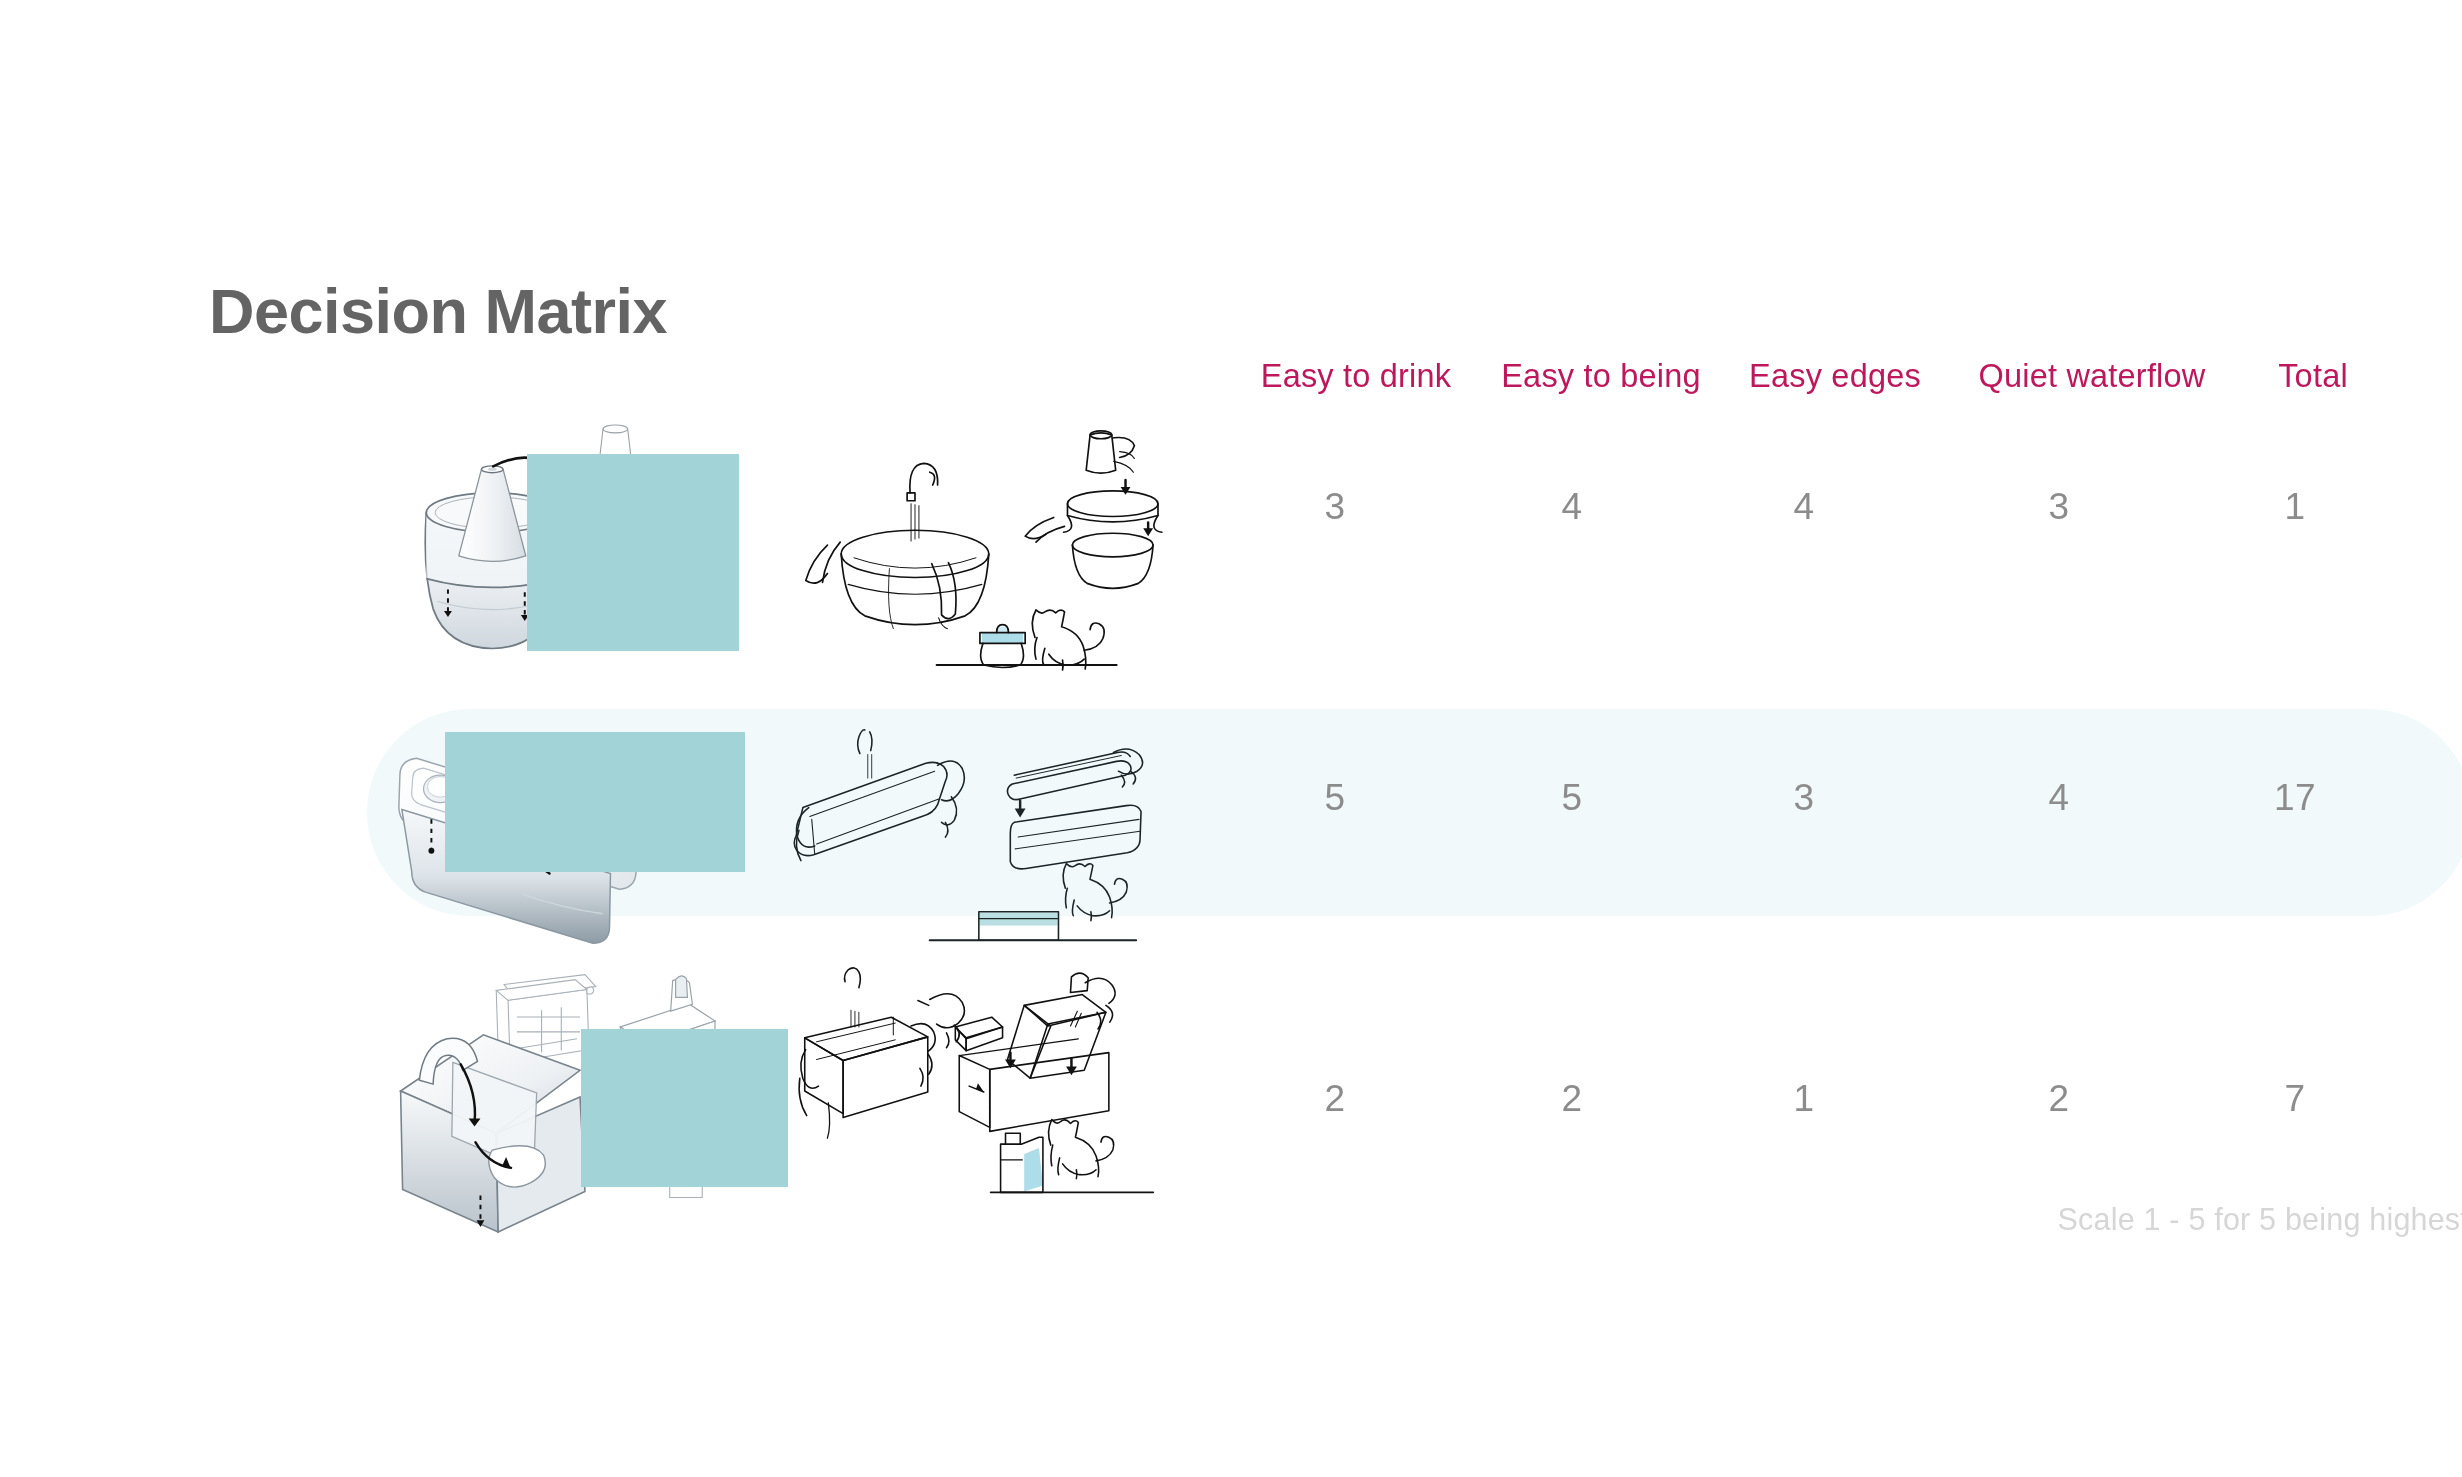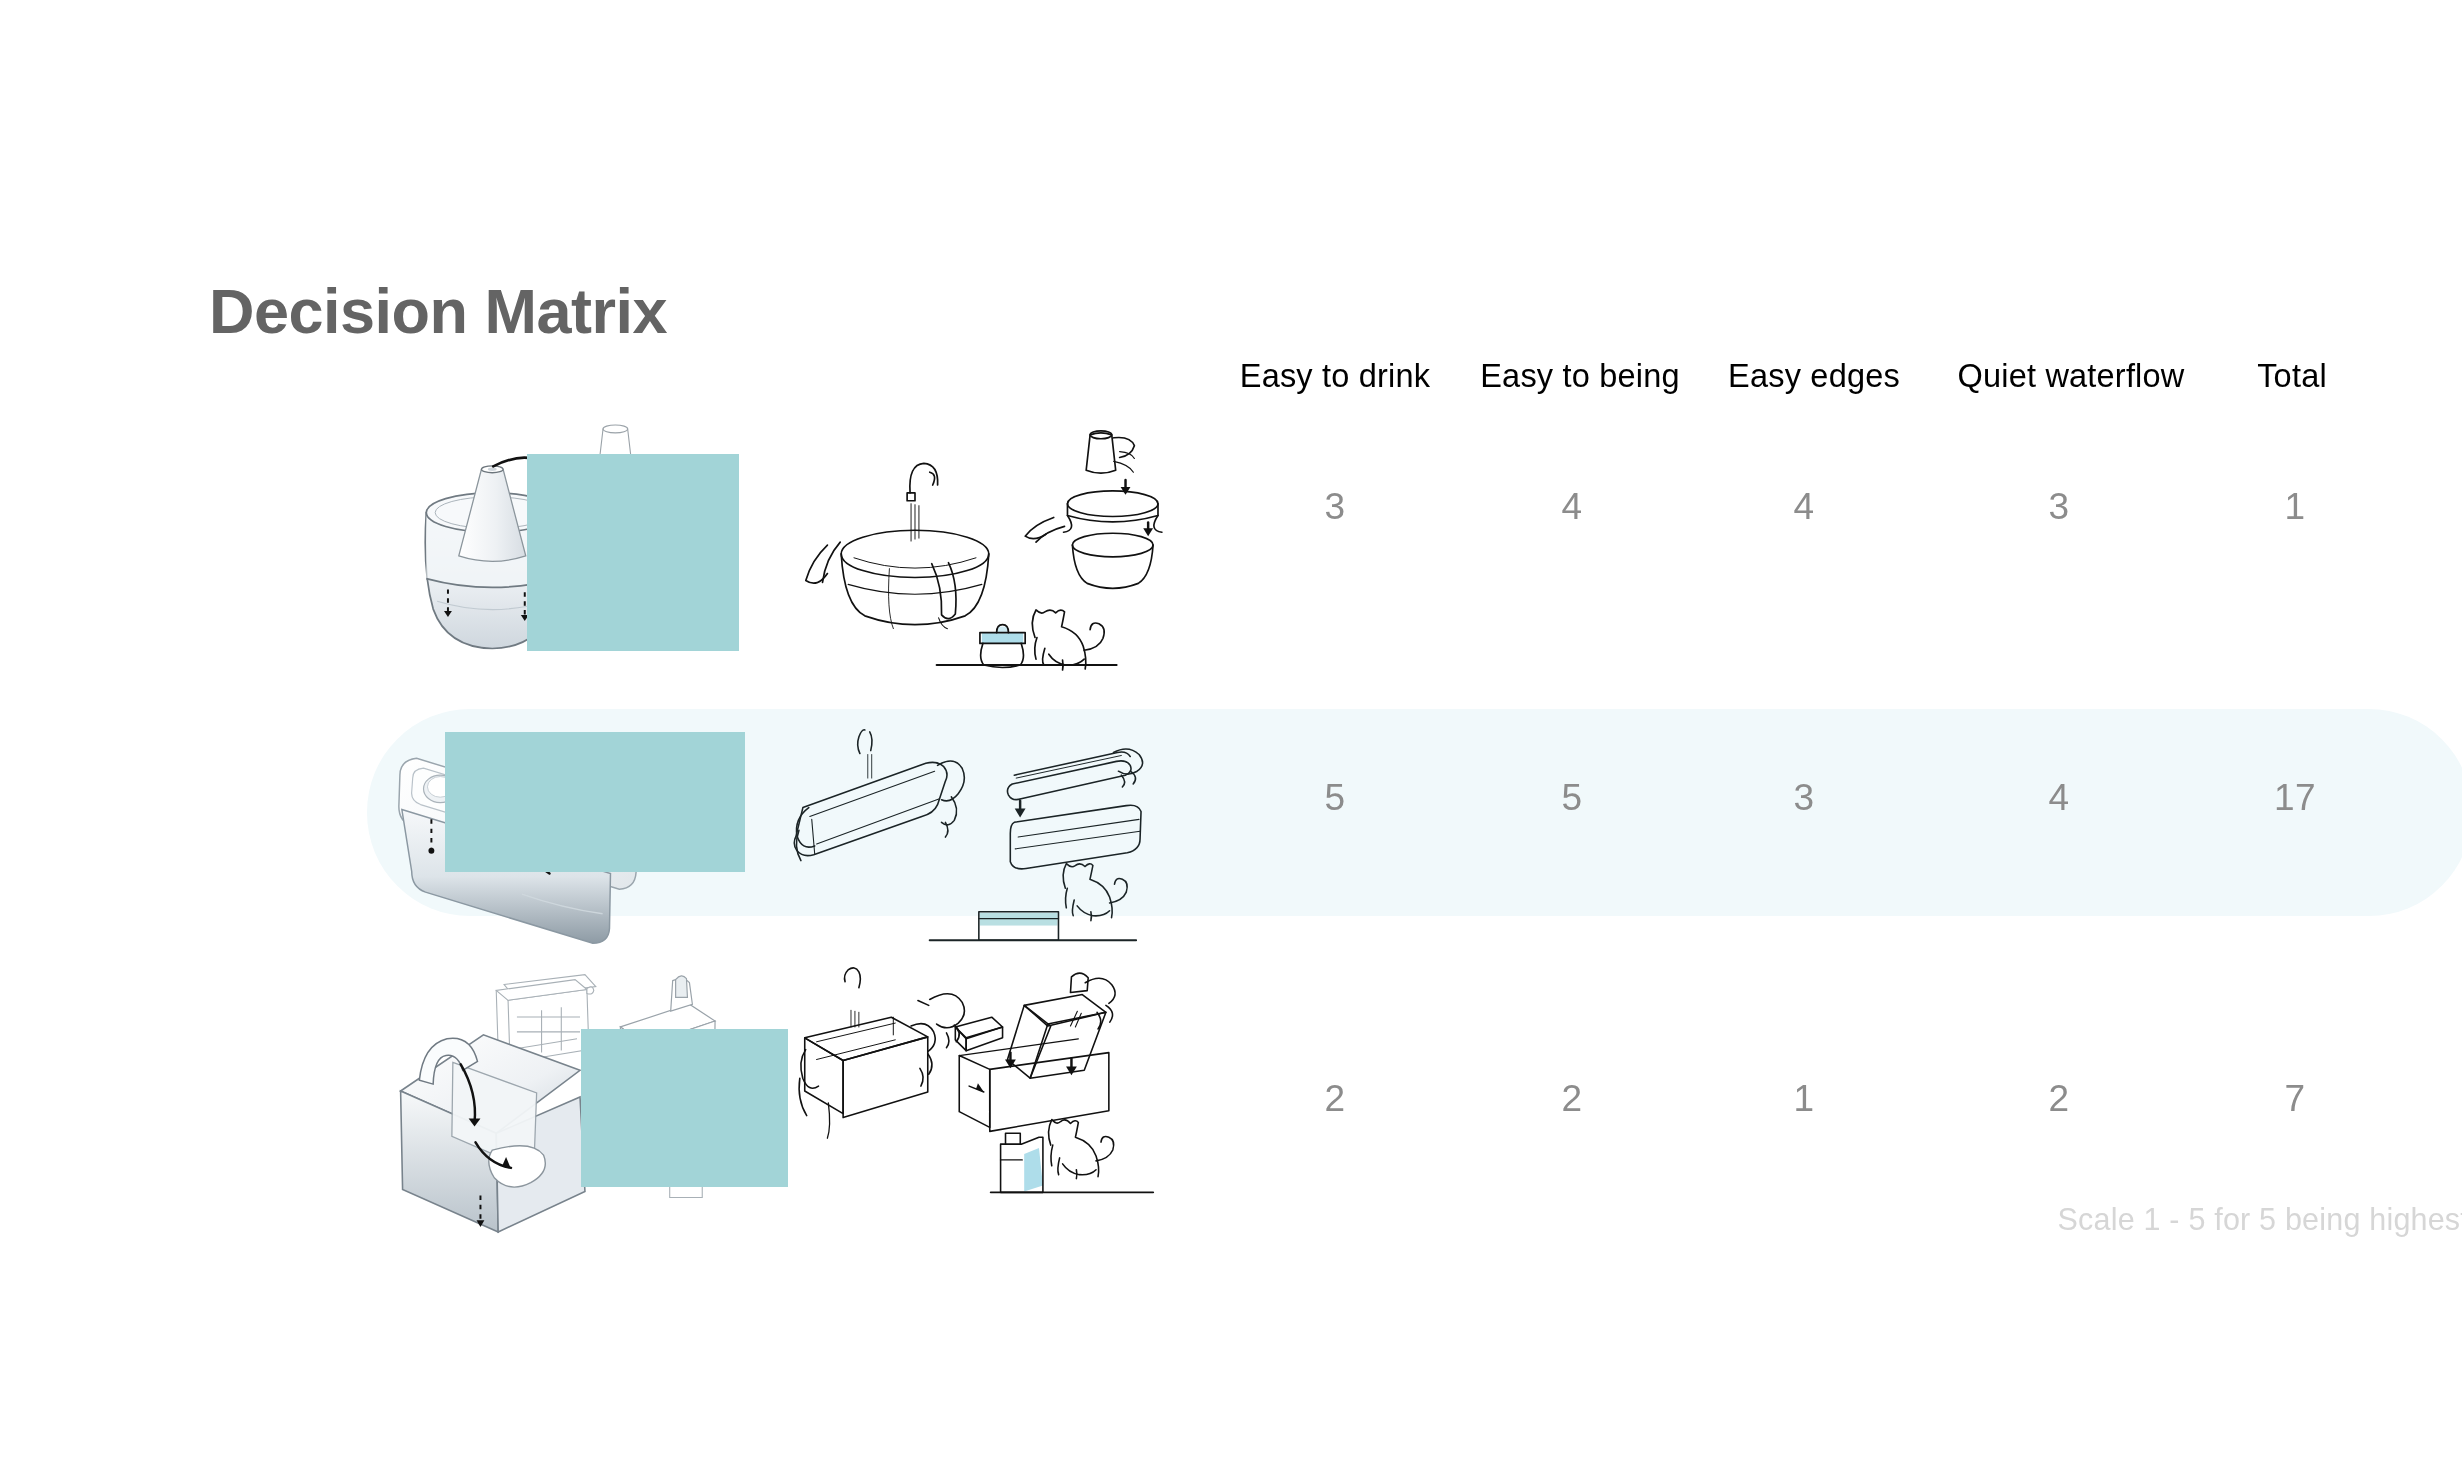--- a/index.html
+++ b/index.html
@@ -32,25 +32,26 @@
     background: #f1f9fb;
     border-radius: 103px;
   }
 
   
   .header-row { position: absolute; left: 0; top: 358px; width: 2627px; height: 39px; }
   .col-header {
     position: absolute;
     top: 0;
     font-size: 32.5px;
-    color: #000000;
+    color: #be185d;
     white-space: nowrap;
     text-align: center;
     transform: translateX(-50%);
     letter-spacing: 0.2px;
+    margin-left: 21px;
   }
 
   
   .score {
     position: absolute;
     font-size: 37px;
     color: #8c8c8c;
     white-space: nowrap;
     transform: translateX(-50%);
     letter-spacing: 0.5px;

